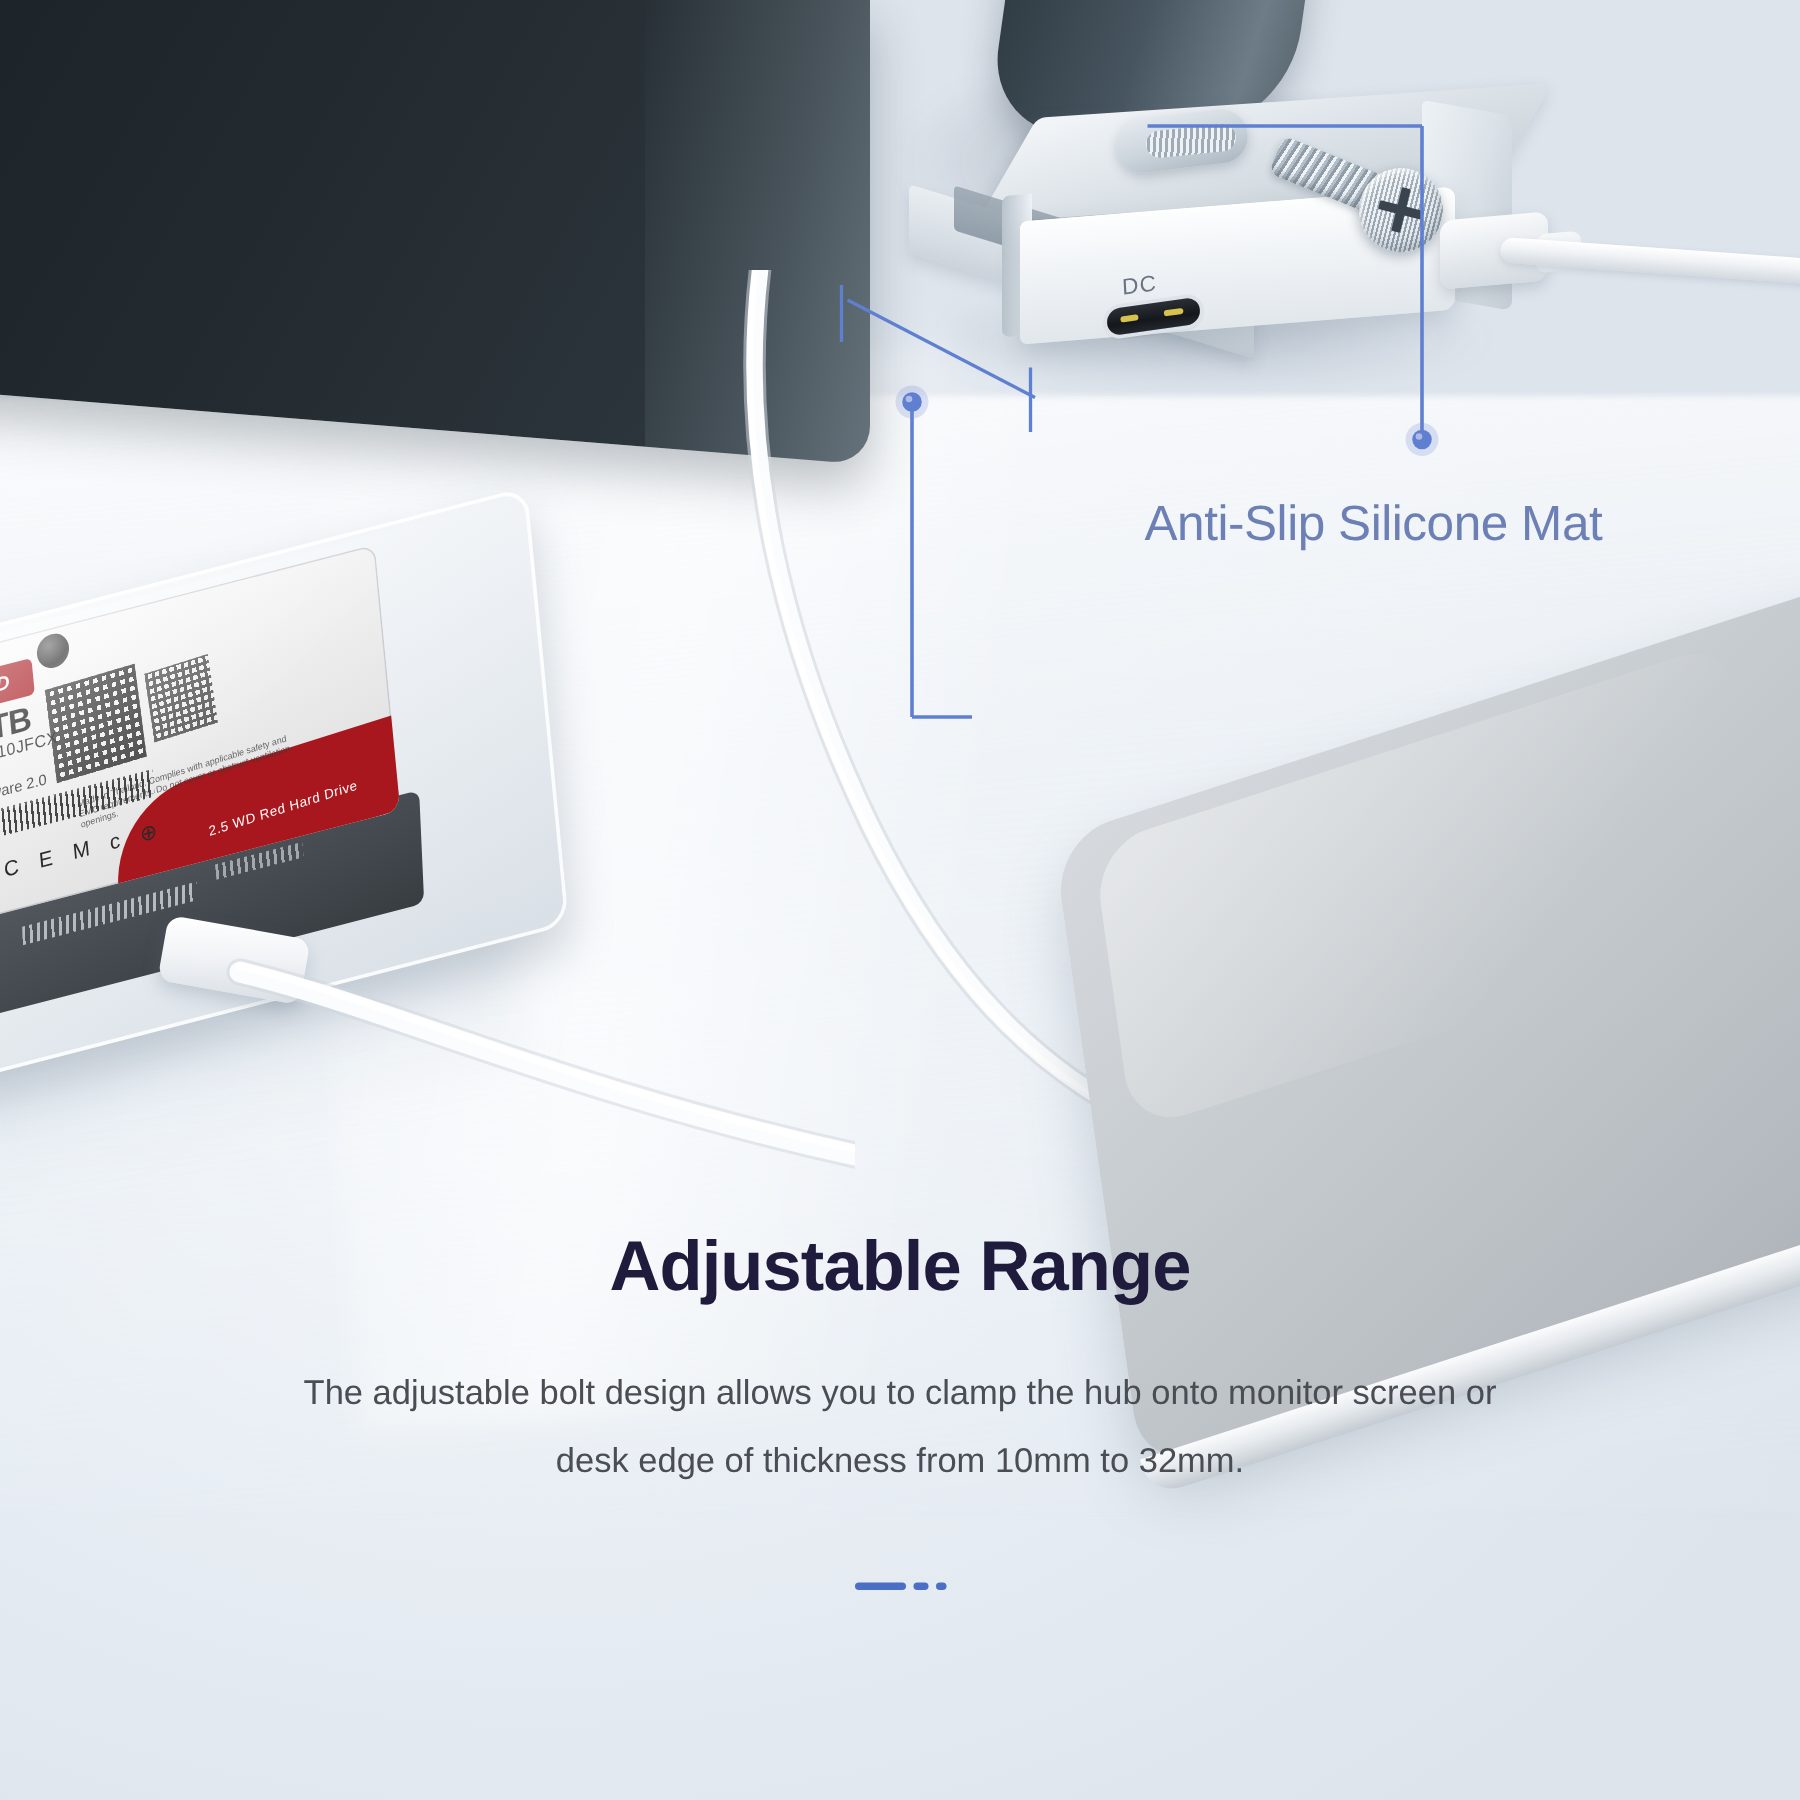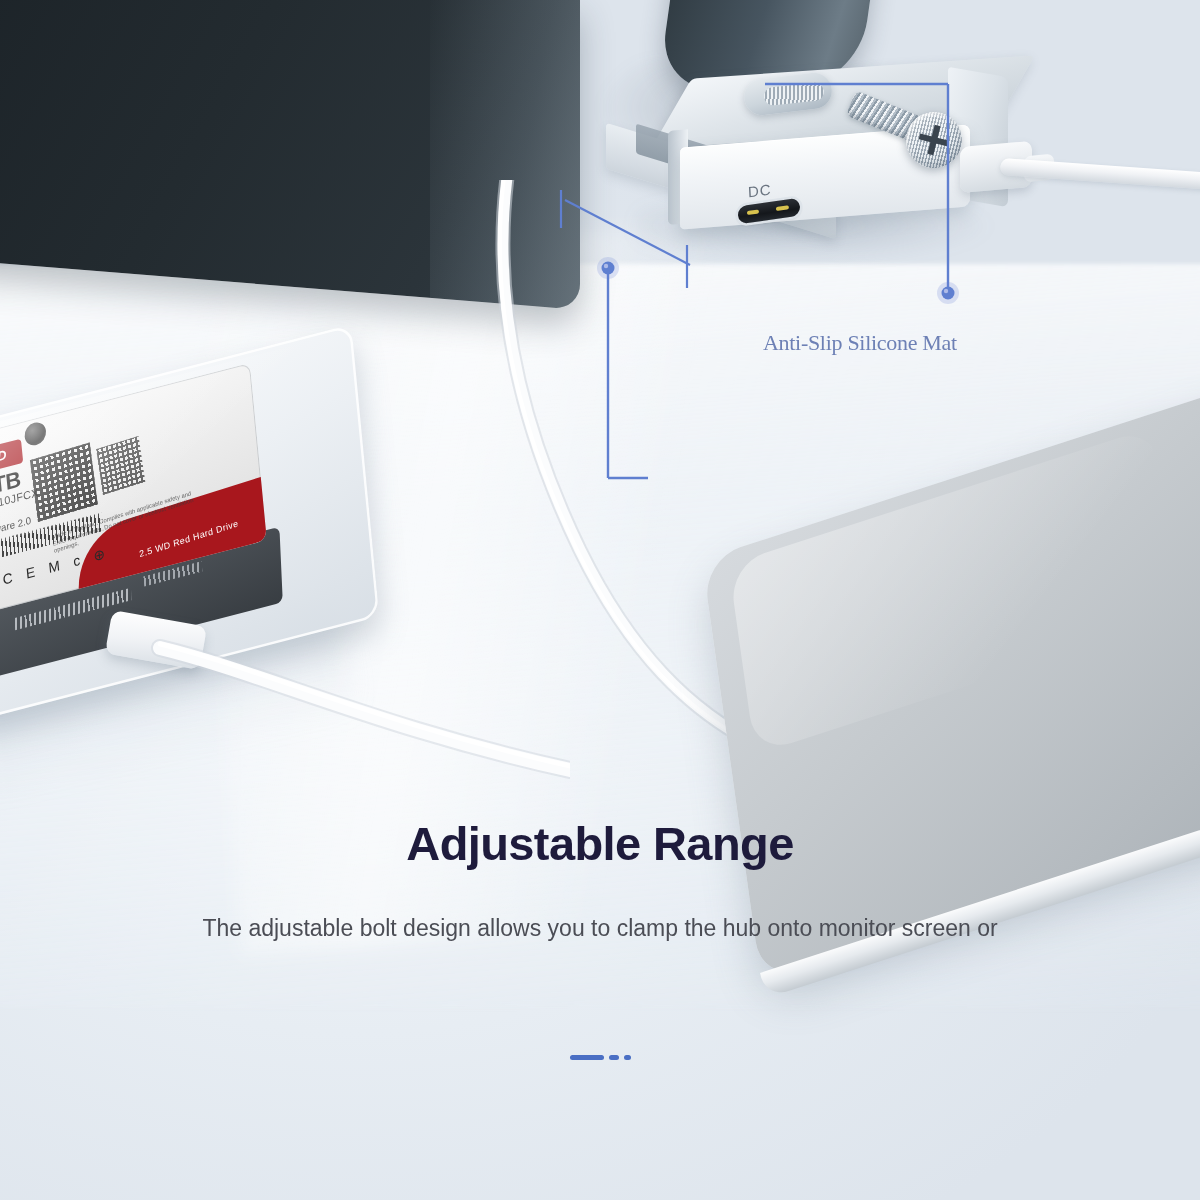--- a/index.html
+++ b/index.html
@@ -486,23 +486,22 @@
 
   
   .callout-text {
     position: absolute;
     color: #6d80b5;
     font-family: "Liberation Sans", sans-serif;
     white-space: nowrap;
   }
   #callout-silicone {
     left: 763px; top: 330px;
-    font-size: 22px;
+    font-size: 33px;
     letter-spacing: -0.3px;
-    font-family: Liberation Serif, serif;
   }
   #callout-range {
     left: 665px; top: 460px;
     font-size: 36px;
     letter-spacing: -0.5px;
   }
 
   .copy {
     position: absolute;
     left: 0; top: 818px;
@@ -655,20 +654,21 @@
     </g>
   </svg>
 
   <div class="callout-text" id="callout-silicone">Anti-Slip Silicone Mat</div>
 
 
   <div class="copy">
     <div class="headline">Adjustable Range</div>
     <div class="subcopy">
       <div>The adjustable bolt design allows you to clamp the hub onto monitor screen or</div>
+      <div>desk edge of thickness from 10mm to 32mm.</div>
     </div>
   </div>
 
   <div class="divider">
     <span class="seg s1"></span>
     <span class="seg s2"></span>
     <span class="seg s3"></span>
   </div>
 
 </div>

